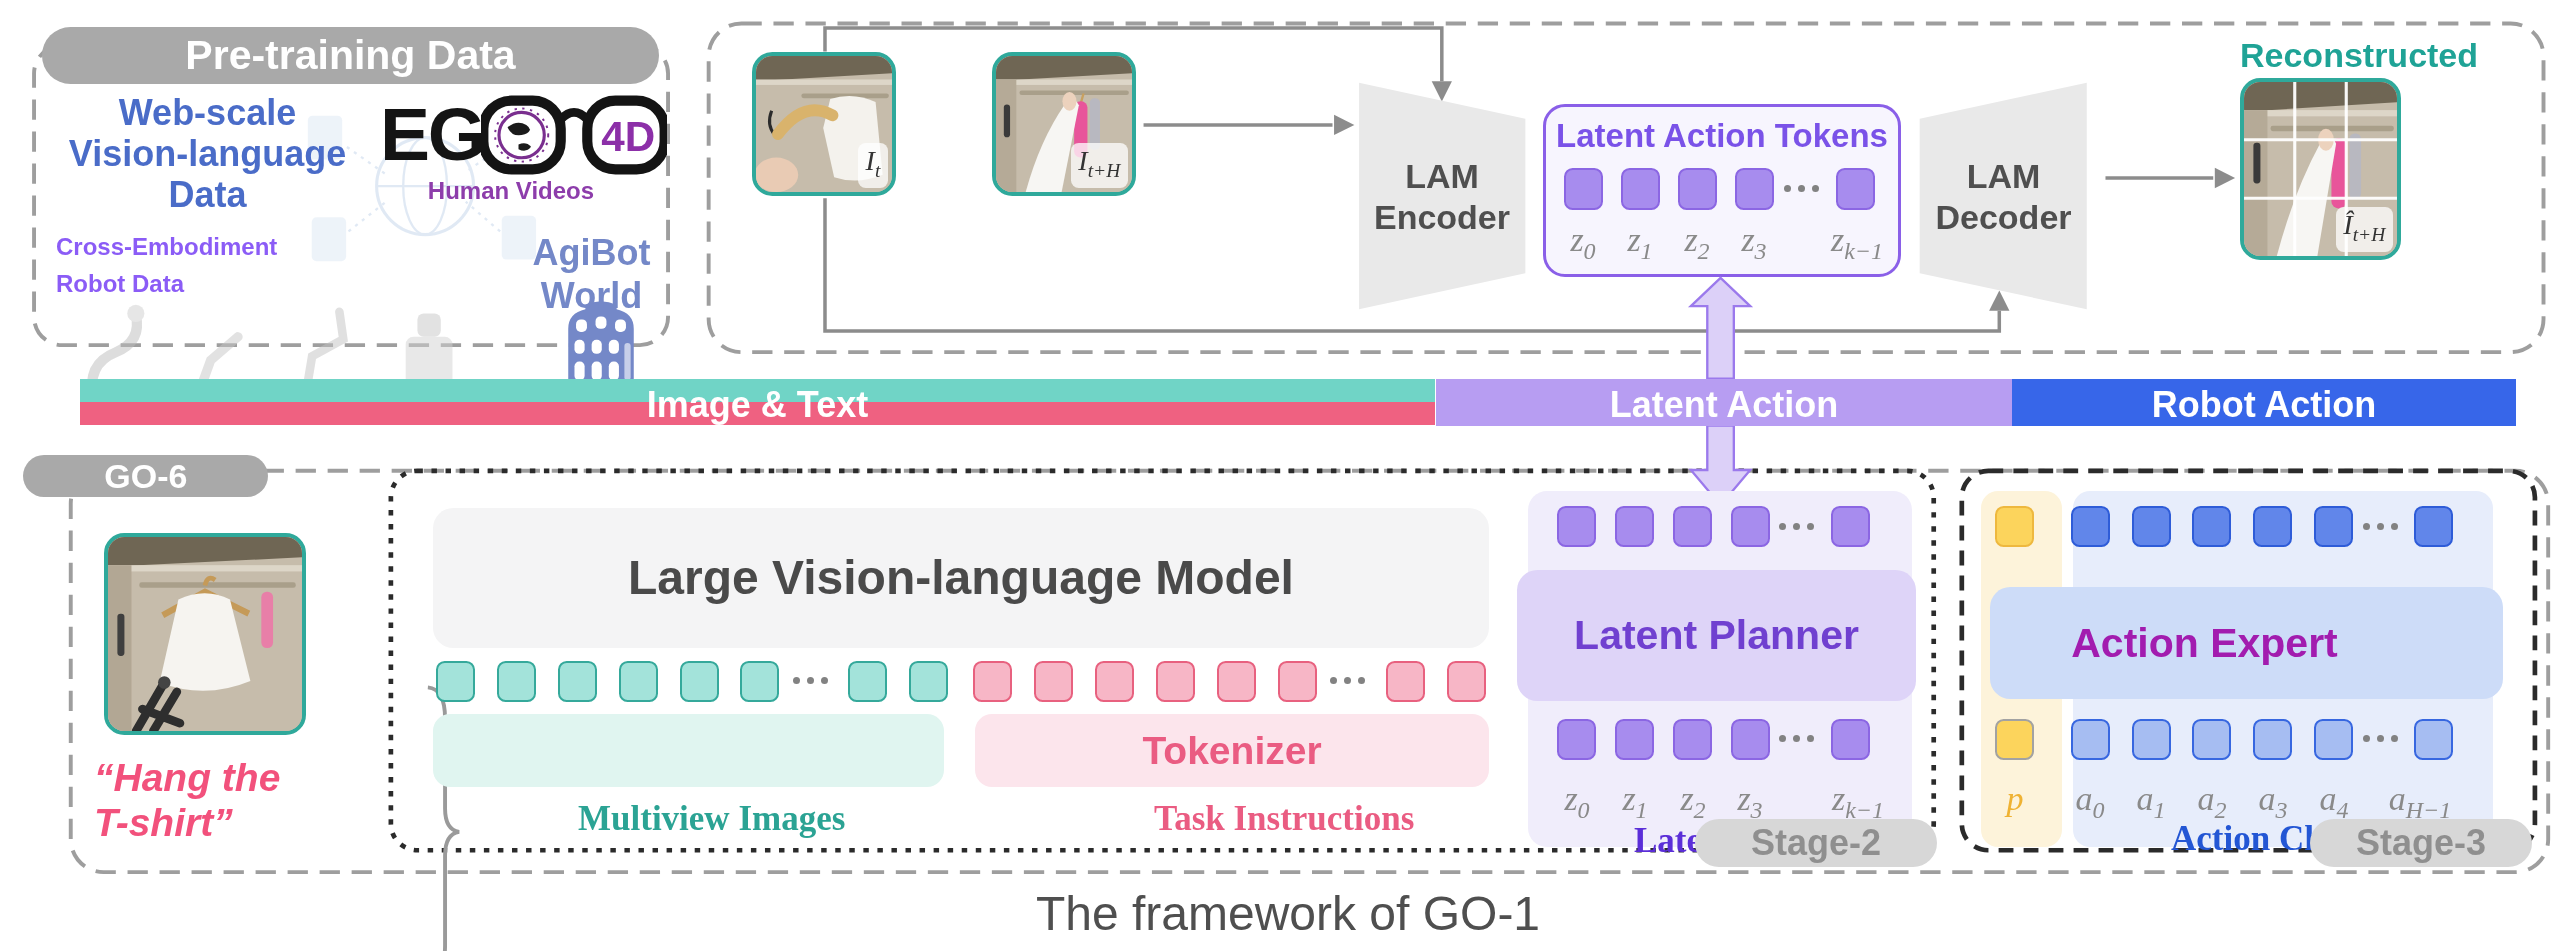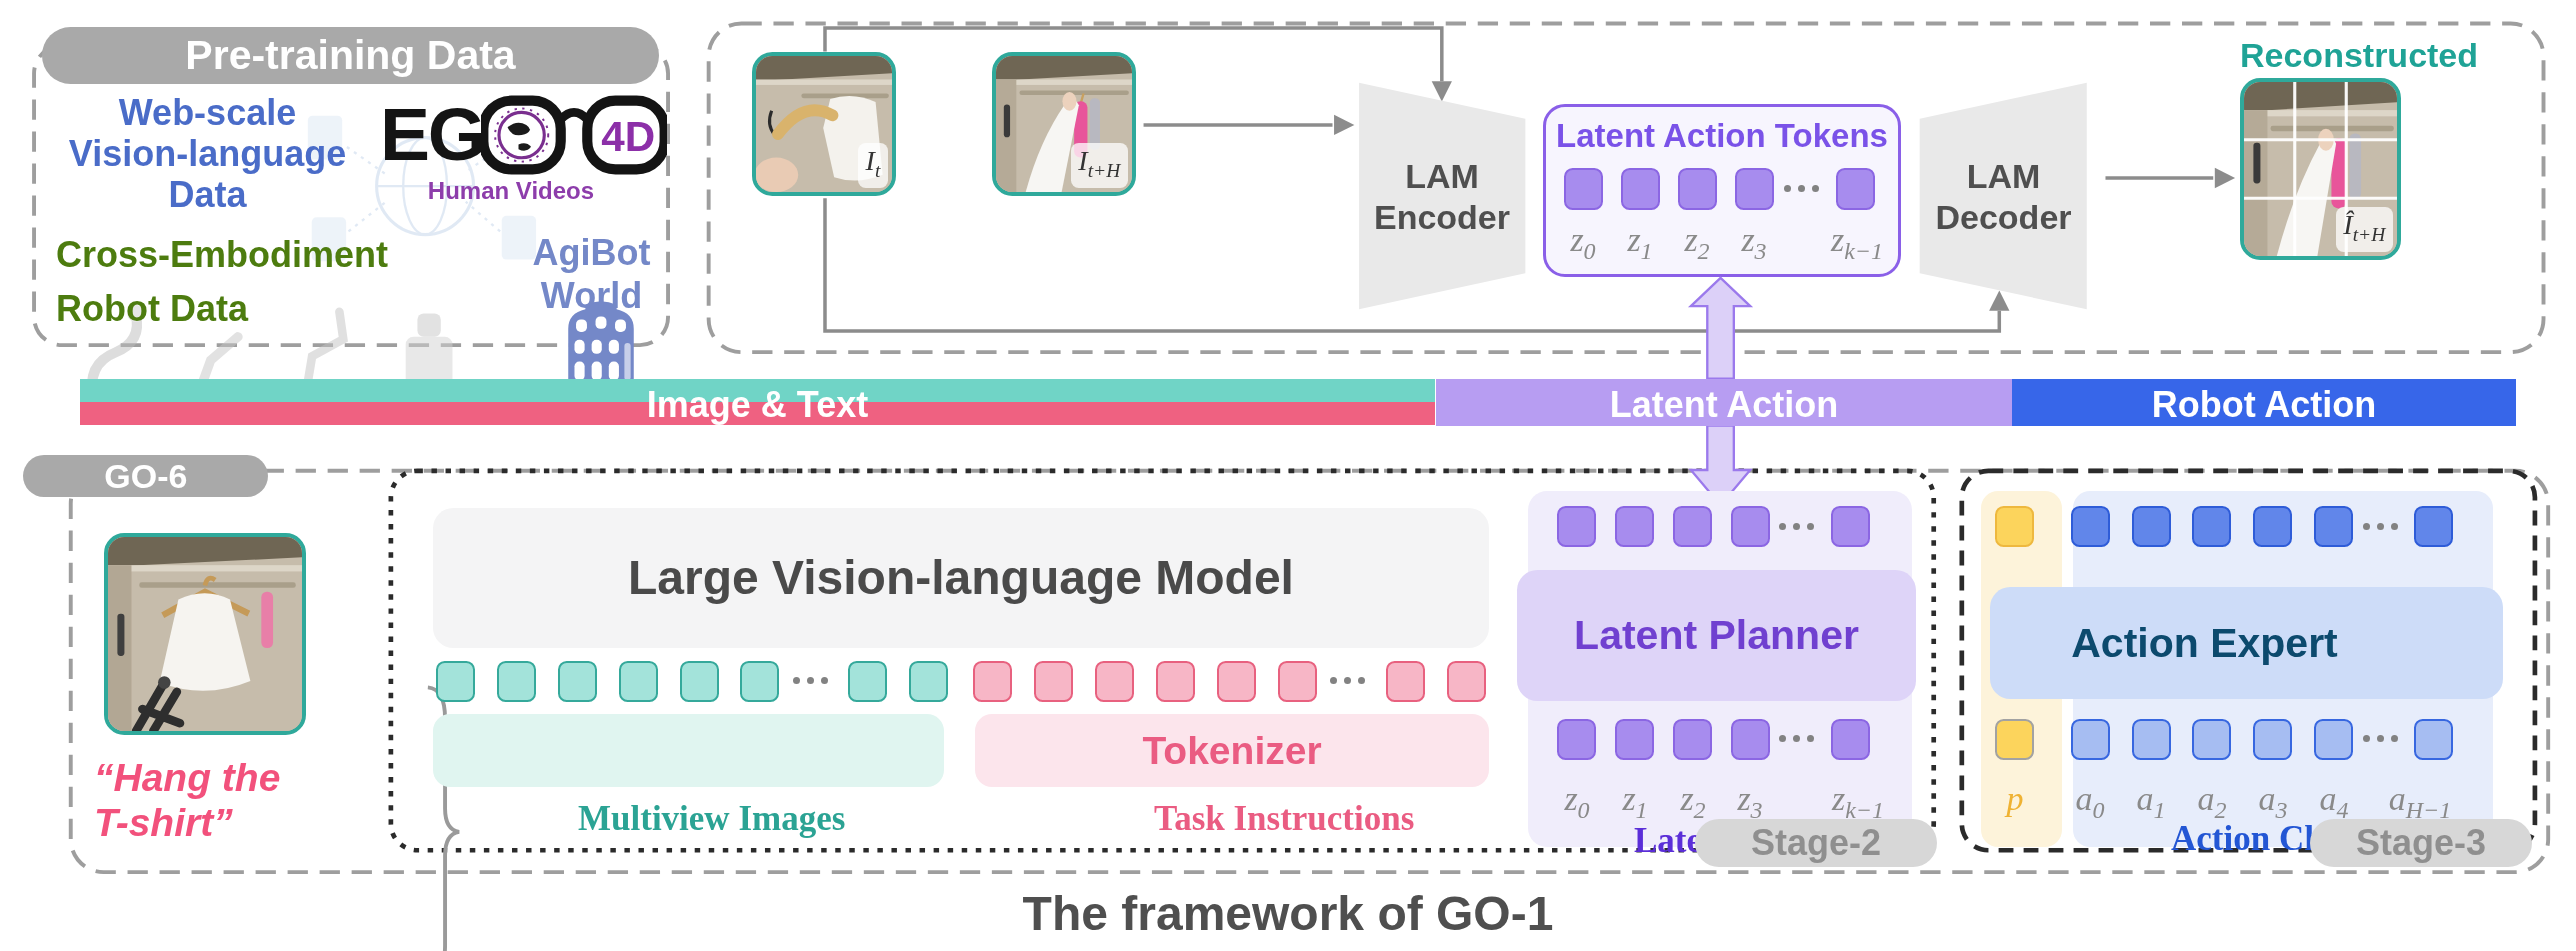--- a/index.html
+++ b/index.html
@@ -74,21 +74,21 @@
       <rect x="136" y="16" width="99" height="88" rx="36" fill="#fff" stroke="#141414" stroke-width="13"></rect>
       <circle cx="52" cy="60" r="29" fill="#fff" stroke="#7a2f8f" stroke-width="4"></circle>
       <path d="M34,50 q12,-10 24,-3 q10,7 -2,12 q-16,5 -22,-9z" fill="#1a1a1a"></path>
       <path d="M48,72 q10,-4 16,3 q-6,8 -16,3z" fill="#1a1a1a"></path>
       <circle cx="52" cy="60" r="34" fill="none" stroke="#7a2f8f" stroke-width="2.5" stroke-dasharray="3 7"></circle>
       <text x="154" y="81" font-family="Liberation Sans, sans-serif" font-weight="bold" font-size="54" fill="#8c2fa8">4D</text>
     </svg>
   </div>
   <div class="abs" style="left:386px;top:177px;width:250px;text-align:center;font-size:24px;font-weight:bold;color:#8d3dab;">Human Videos</div>
 
-  <div class="abs prelines" style="left:56px;top:228px;font-size:36px;line-height:54px;font-weight:bold;color:#4d7c0f;">Cross-Embodiment
+  <div class="abs prelines" style="left:56px;top:228px;font-size:24px;line-height:37px;font-weight:bold;color:#8b5cf6;">Cross-Embodiment
 Robot Data</div>
 
   <svg class="abs" style="left:562;top:296" width="78" height="86" viewBox="0 0 100 110">
     <path d="M8,108 L8,42 Q8,22 30,17 L30,11 Q50,2 70,11 L70,17 Q92,22 92,42 L92,108 Z" fill="#7488c8"></path>
     <rect x="18" y="30" width="14" height="16" rx="6" fill="#fff"></rect>
     <rect x="43" y="26" width="14" height="16" rx="6" fill="#fff"></rect>
     <rect x="68" y="30" width="14" height="16" rx="6" fill="#fff"></rect>
     <rect x="16" y="56" width="13" height="18" rx="6" fill="#fff"></rect>
     <rect x="38" y="56" width="13" height="18" rx="6" fill="#fff"></rect>
     <rect x="60" y="56" width="13" height="18" rx="6" fill="#fff"></rect>
@@ -243,21 +243,21 @@
     <path d="M22,5 H11 Q5,5 5,11 V21 M5,43 V53 Q5,59 11,59 H22 M42,5 H53 Q59,5 59,11 V21 M59,43 V53 Q59,59 53,59 H42" fill="none" stroke="#7a4ff0" stroke-width="8"></path>
     <circle cx="32" cy="32" r="10" fill="none" stroke="#7a4ff0" stroke-width="7"></circle>
   </svg>
   <div class="serif-cap" style="left:1634px;top:821px;color:#5b2ed8;">Latent Planning</div>
 
   <div class="stagepill" style="left:1695px;top:819px;width:242px;height:48px;line-height:48px;font-size:36px;">Stage-2</div>
 
   <div class="abs" style="left:1981px;top:491px;width:81px;height:356px;border-radius:17px;background:#fdf3da;"></div>
   <div class="abs" style="left:2073px;top:491px;width:420px;height:356px;border-radius:17px;background:#e7edfb;"></div>
   <div class="abs" style="left:1990px;top:587px;width:513px;height:112px;border-radius:20.3px;background:#cddcf8;"></div>
-  <div class="abs" style="left:1990px;top:587px;width:429px;height:112px;line-height:112px;text-align:center;font-size:41px;font-weight:bold;color:#0c4a6e;">Action Expert</div>
+  <div class="abs" style="left:1990px;top:587px;width:429px;height:112px;line-height:112px;text-align:center;font-size:41px;font-weight:bold;color:#a21caf;">Action Expert</div>
 
   <div class="tok-yellow" style="left:1995px;top:506px;width:39px;height:41px;"></div>
   <div class="tok-yellow-gray" style="left:1995px;top:719px;width:39px;height:41px;"></div>
 
   <svg class="abs" style="left:3155;top:622" width="86" height="297" viewBox="0 0 110 380">
     <ellipse cx="53" cy="186" rx="45" ry="178" fill="none" stroke="#2563e8" stroke-width="4.5"></ellipse>
     <polygon points="3,338 34,330 20,360" fill="#2563e8"></polygon>
   </svg>
 
   <svg class="abs" style="left:2690;top:1036" width="59" height="59" viewBox="0 0 76 76">
@@ -265,21 +265,21 @@
     <path d="M22,66 L30,44" stroke="#2356d4" stroke-width="10" stroke-linecap="round" fill="none"></path>
     <circle cx="30" cy="44" r="7" fill="#2356d4"></circle>
     <path d="M30,44 L52,28" stroke="#2356d4" stroke-width="9" stroke-linecap="round" fill="none"></path>
     <path d="M54,26 h14 M62,14 v14" stroke="#2356d4" stroke-width="6" fill="none"></path>
     <rect x="58" y="8" width="12" height="12" fill="none" stroke="#2356d4" stroke-width="5"></rect>
   </svg>
   <div class="serif-cap" style="left:2171px;top:819px;color:#2356d4;">Action Chunk</div>
 
   <div class="stagepill" style="left:2310px;top:819px;width:222px;height:48px;line-height:48px;font-size:36px;">Stage-3</div>
 
-  <div class="abs" style="left:0px;top:886px;width:2576px;text-align:center;font-size:48px;font-weight:700;color:#4f4f4f;">The framework of GO-1</div>
+  <div class="abs" style="left:0px;top:886px;width:2576px;text-align:center;font-size:48px;font-weight:400;color:#4f4f4f;">The framework of GO-1</div>
 
   <div class="math-label" style="left:2015px;top:780px;color:#efb233;"><i>p</i><sub></sub></div>
 <div class="tok tok-purple" style="left: 1564px; top: 168px; width: 39px; height: 42px;"></div>
     <div class="tok tok-purple" style="left: 1621px; top: 168px; width: 39px; height: 42px;"></div>
     <div class="tok tok-purple" style="left: 1678px; top: 168px; width: 39px; height: 42px;"></div>
     <div class="tok tok-purple" style="left: 1735px; top: 168px; width: 39px; height: 42px;"></div>
     <div class="dots" style="left: 1776px; top: 185px; width: 50px;">
       <i></i>
       <i></i>
       <i></i>

